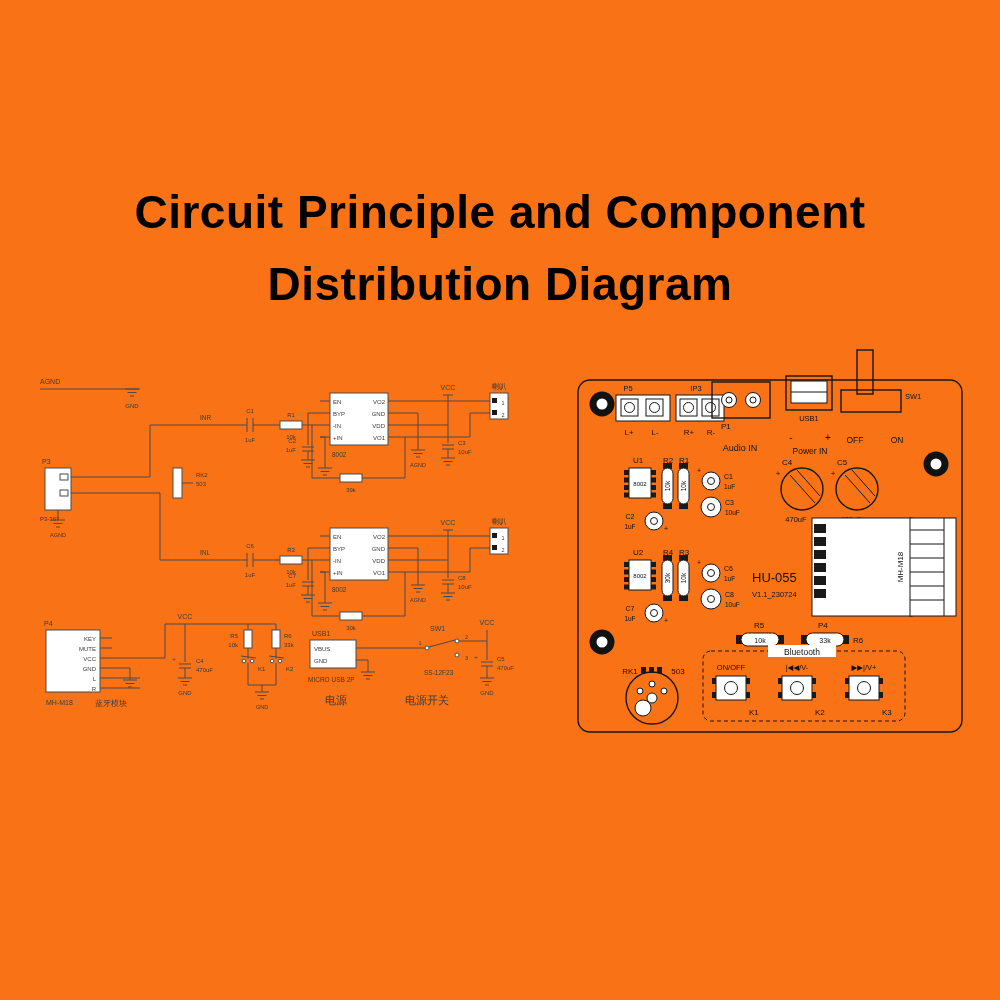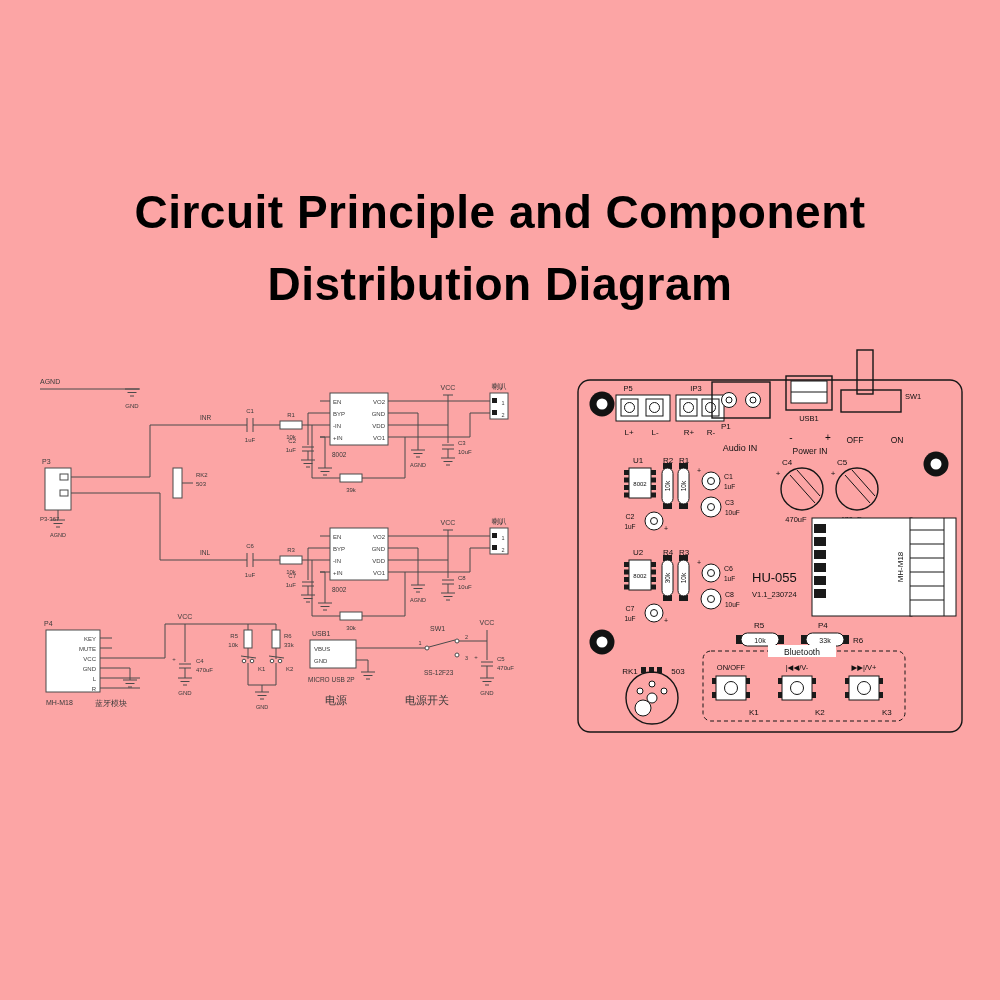--- a/index.html
+++ b/index.html
@@ -1,16 +1,16 @@
 <!DOCTYPE html>
 <html><head>
 <meta charset="utf-8">
 <style>
   html,body{margin:0;padding:0;background:#fff;}
-  .page{position:relative;width:1000px;height:1000px;background:#fca5a5;overflow:hidden;}
+  .page{position:relative;width:1000px;height:1000px;background:#f97316;overflow:hidden;}
   svg{display:block;}
   text{font-family:"Liberation Sans","DejaVu Sans",sans-serif;fill:#222;}
   .title-text{fill:#000;font-weight:600;letter-spacing:0.5px;}
   .sch text{fill:#3a3a3a;}
   .pcb text{fill:#101010;}
   .wire{stroke:#4a4a4a;stroke-width:1;fill:none;}
   .box{stroke:#4a4a4a;stroke-width:1;fill:#fff;}
   .padl{fill:#1a1a1a;stroke:none;}
   .pline{stroke:#161616;stroke-width:1.4;fill:none;}
   .pthin{stroke:#161616;stroke-width:1;fill:#fff;}

